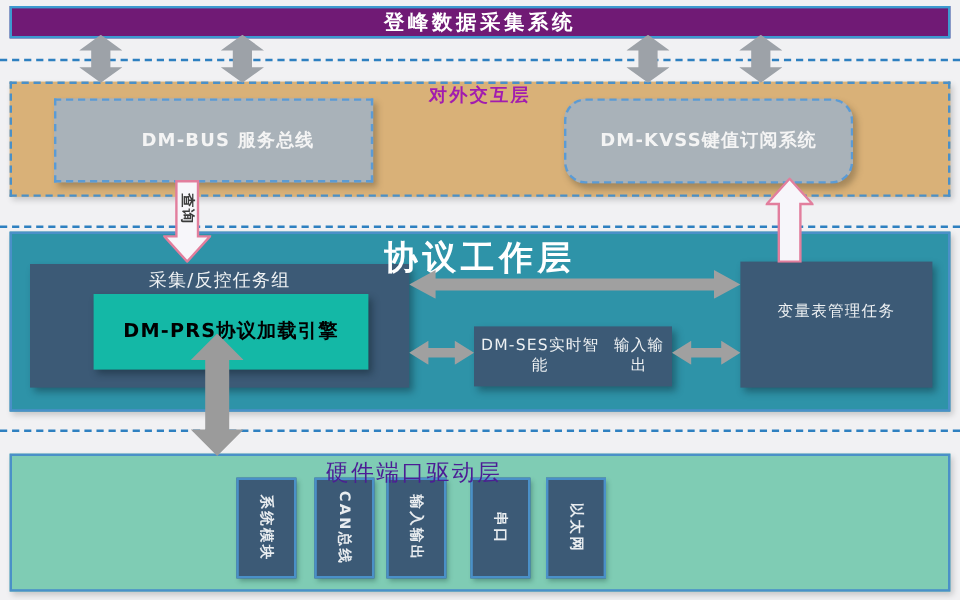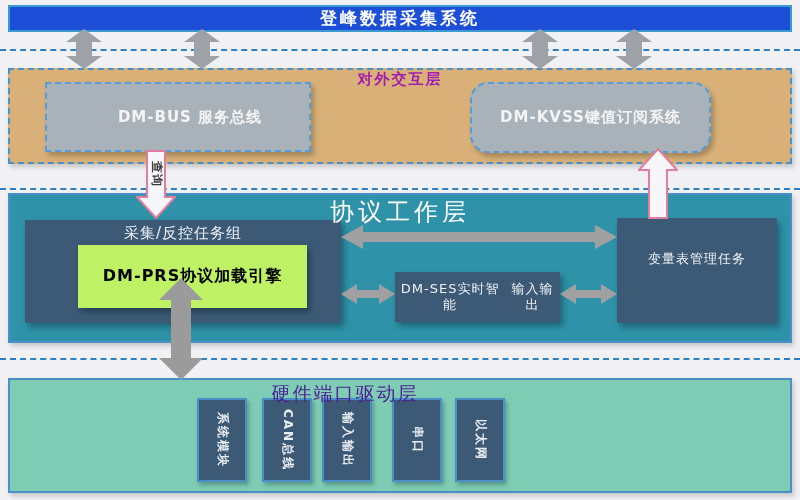--- a/index.html
+++ b/index.html
@@ -5,21 +5,21 @@
   html,body{margin:0;padding:0;background:#e9eaec;}
   #canvas{
     position:relative;width:800px;height:500px;overflow:hidden;
     background:#f1f1f3;
     font-family:"DejaVu Sans","Liberation Sans",sans-serif;
   }
   .abs{position:absolute;}
   
   .top-bar{
     left:8px;top:5px;width:780px;height:23px;
-    background:#1d4ed8;border:2px solid #3d9ad0;
+    background:#701a75;border:2px solid #3d9ad0;
     display:flex;align-items:center;justify-content:center;
     color:#fff;font-size:17px;font-weight:bold;letter-spacing:3px;
     z-index:5;
   }
   
   .dash-line{left:0;width:800px;height:0;border-top:2px dashed #2e80c0;z-index:1;}
   
   .layer-interaction{
     left:8px;top:68px;width:780px;height:92px;
     background:#d9b178;border:2px dashed #4a90c8;
@@ -39,31 +39,31 @@
   .dm-bus{left:45px;top:82px;width:238px;height:66px;padding-left:24px;}
   .dm-kvss{left:470px;top:82px;width:237px;height:67px;border-radius:18px;}
   
   .layer-protocol{
     left:8px;top:193px;width:780px;height:146px;
     background:#2e93a8;border:2px solid #4a90c8;
     box-shadow:2px 3px 5px rgba(0,0,0,0.18);z-index:2;
   }
   .protocol-title{
     left:400px;top:196px;transform:translateX(-50%);
-    color:#fff;font-size:24px;font-weight:normal;letter-spacing:4px;z-index:4;
+    color:#fff;font-size:28px;font-weight:bold;letter-spacing:4px;z-index:4;
   }
   .slate-box{
     background:#3c5a76;box-shadow:3px 4px 6px rgba(10,30,40,0.4);
     color:#eef1f3;z-index:3;
   }
   .task-group{left:25px;top:220px;width:316px;height:103px;text-align:center;}
   .task-group-label{margin-top:4px;font-size:15px;letter-spacing:1px;}
   .prs-box{
     left:78px;top:245px;width:229px;height:63px;
-    background:#bef264;box-shadow:3px 4px 6px rgba(10,30,40,0.45);
+    background:#14b8a6;box-shadow:3px 4px 6px rgba(10,30,40,0.45);
     display:flex;align-items:center;justify-content:center;
     color:#000;font-size:16px;font-weight:bold;letter-spacing:1px;z-index:4;
   }
   .var-table{left:617px;top:218px;width:160px;height:105px;}
   .var-table-label{margin-top:32px;text-align:center;font-size:13px;letter-spacing:1px;}
   .ses-box{
     left:395px;top:272px;width:165px;height:50px;
     display:flex;flex-direction:row;align-items:center;justify-content:center;
     font-size:13px;line-height:16px;letter-spacing:1px;text-align:center;
   }

